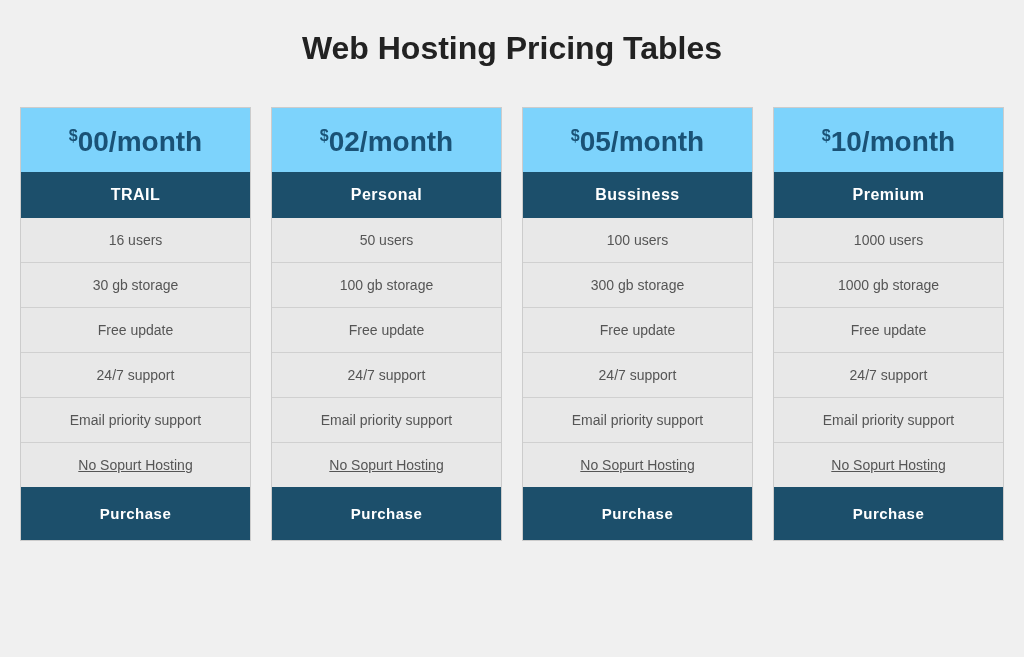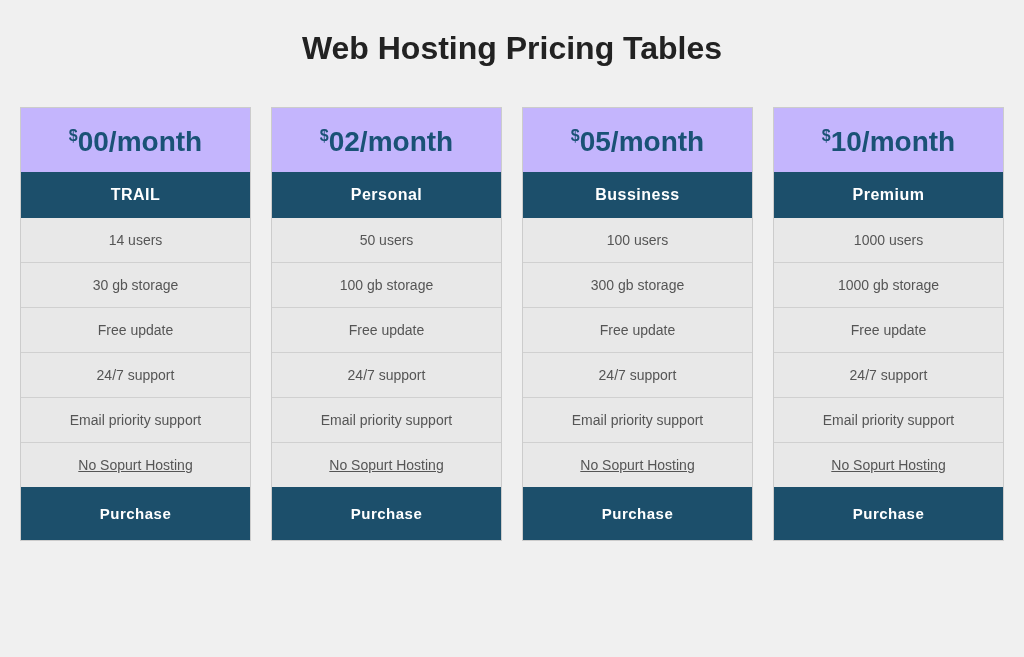--- a/index.html
+++ b/index.html
@@ -39,21 +39,21 @@
       background-color: #e8e8e8;
       border: 1px solid #ccc;
       display: flex;
       flex-direction: column;
       min-width: 0;
     }
 
     .price-header {
       text-align: center;
       padding: 18px 10px 14px;
-      background-color: #c4b5fd;
+      background-color: #7dd3fc;
     }
 
     .price-text {
       font-size: 28px;
       font-weight: bold;
       color: #1a5276;
     }
 
     .price-sup {
       font-size: 16px;
@@ -108,21 +108,21 @@
 </head>
 <body>
 
 <h1 class="page-title">Web Hosting Pricing Tables</h1>
 
 <div class="pricing-container">
 <div class="pricing-card">
       <div class="price-header"><span class="price-text"><sup class="price-sup">$</sup>00/month</span></div>
       <div class="plan-name-bar">TRAIL</div>
       <div class="features-list">
-        <div class="feature-item">14 users</div>
+        <div class="feature-item">16 users</div>
         <div class="feature-item">30 gb storage</div>
         <div class="feature-item">Free update</div>
         <div class="feature-item">24/7 support</div>
         <div class="feature-item">Email priority support</div>
         <div class="feature-item">No Sopurt Hosting</div>
       </div>
       <div class="purchase-btn">Purchase</div>
     </div>
     <div class="pricing-card">
       <div class="price-header"><span class="price-text"><sup class="price-sup">$</sup>02/month</span></div>

